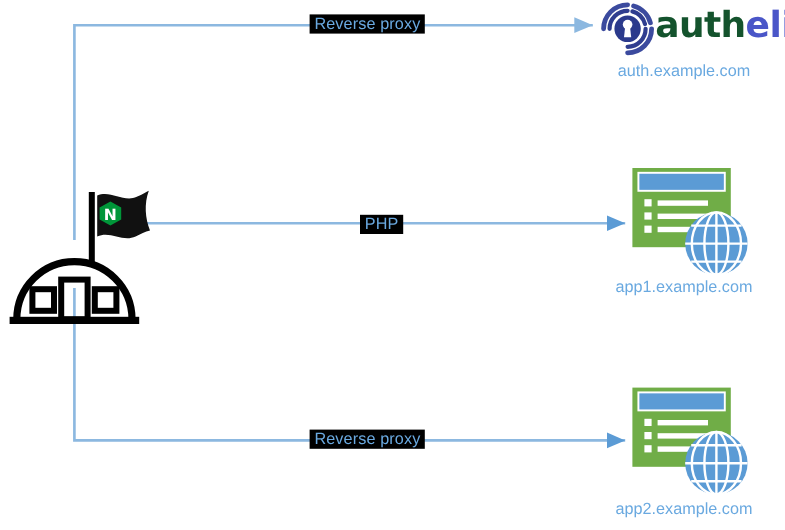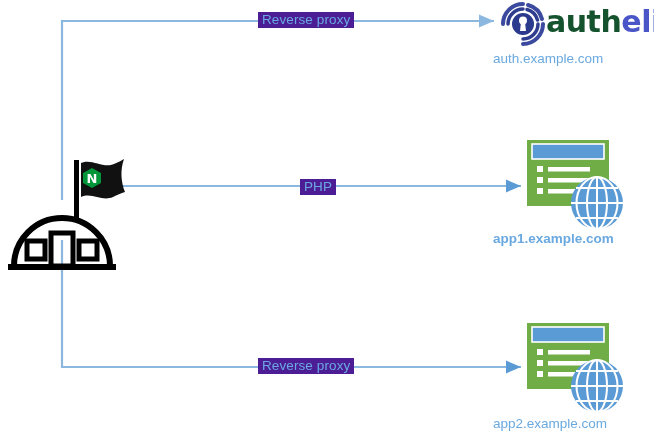--- a/index.html
+++ b/index.html
@@ -20,42 +20,42 @@
     width: 654px;
     height: 442px;
   }
 
   
   .edge-label {
     position: absolute;
     color: #6aa9e0;
     font-size: 13.5px;
     font-family: "Liberation Sans", sans-serif;
-    background: #4c1d95;
+    background: #000000;
     padding: 0 4px;
     white-space: nowrap;
     line-height: 16px;
     letter-spacing: 0.1px;
   }
   #label-reverse-proxy-top { left: 258px; top: 12px; }
   #label-php { left: 300px; top: 179px; }
   #label-reverse-proxy-bottom { left: 258px; top: 358px; }
 
   
   .host-label {
     position: absolute;
     color: #6aa9e0;
     font-size: 13.5px;
     font-family: "Liberation Sans", sans-serif;
     white-space: nowrap;
-    text-align: left;
+    text-align: center;
     line-height: 16px;
   }
   #label-auth-host { left: 493px; top: 51px; width: 154px; }
-  #label-app1-host { left: 493px; top: 231px; width: 154px; font-weight: bold; }
+  #label-app1-host { left: 493px; top: 231px; width: 154px; }
   #label-app2-host { left: 493px; top: 416px; width: 154px; }
 
   
   #authelia-wordmark {
     position: absolute;
     left: 546px;
     top: 6px;
     font-size: 30px;
     font-weight: bold;
     letter-spacing: -0.5px;

